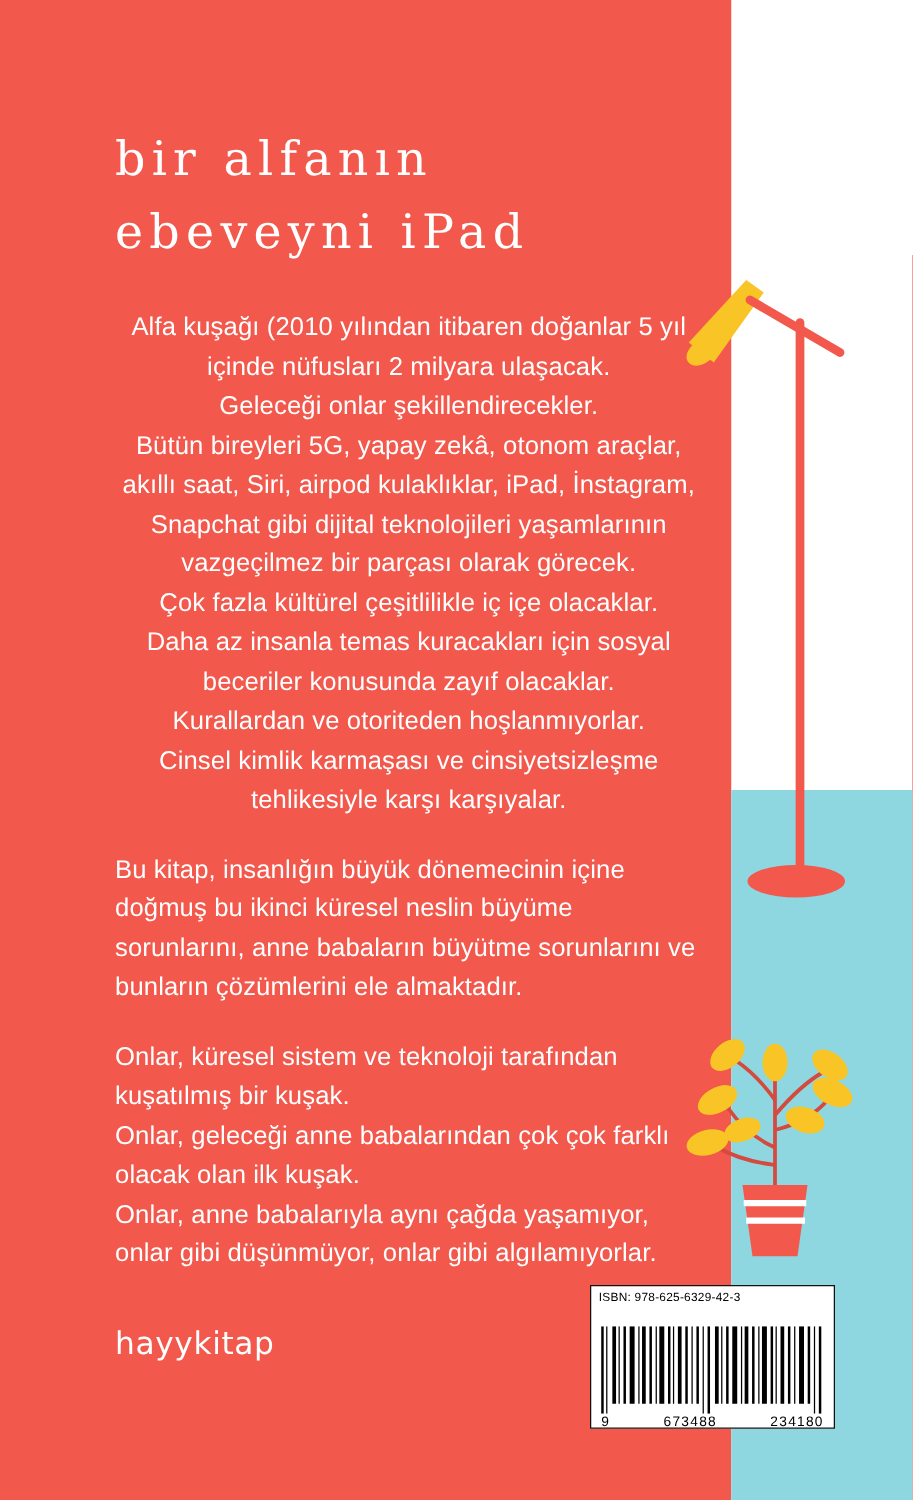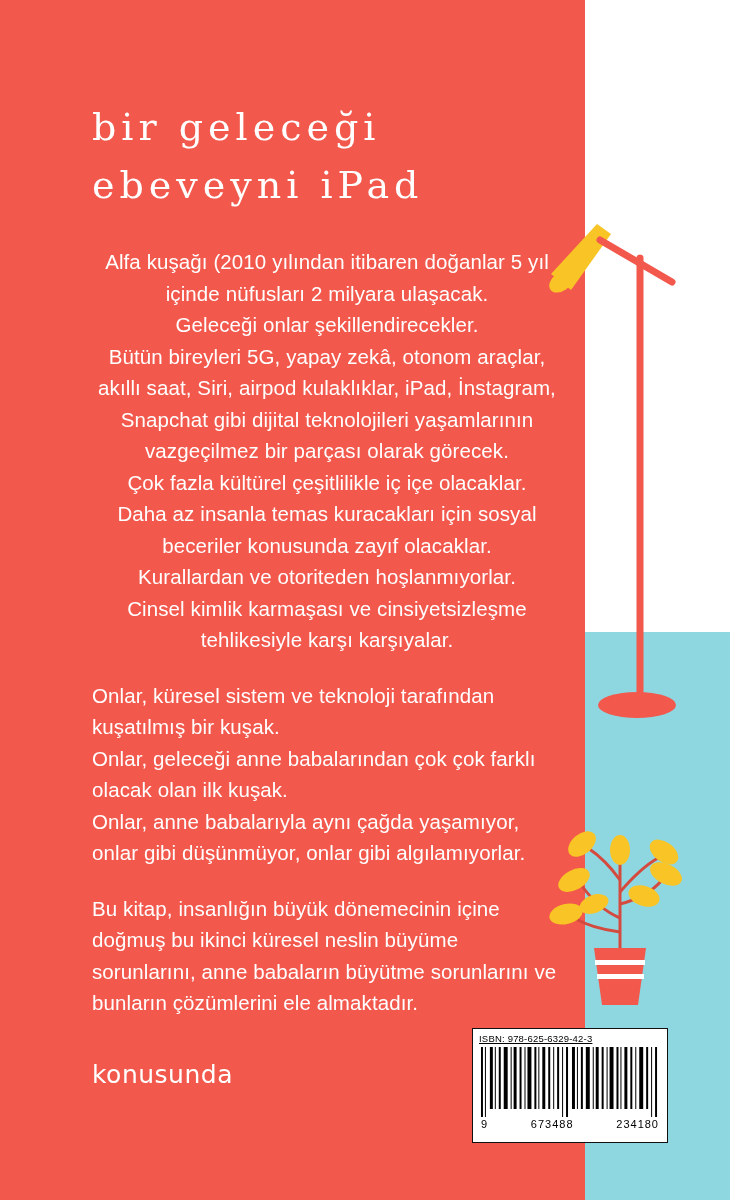--- a/index.html
+++ b/index.html
@@ -114,22 +114,21 @@
     background: #ffffff;
     border: 1px solid #111111;
     box-sizing: border-box;
     padding: 4px 6px 2px 6px;
   }
   .isbn-text {
     font-family: "Liberation Sans", sans-serif;
     font-size: 9.5px;
     color: #000;
     letter-spacing: 0.2px;
-    margin-bottom: 3px;
-    text-decoration: underline;
+    margin-bottom: 17px;
   }
   .bars {
     height: 70px;
     width: 100%;
     display: block;
   }
   .barcode-digits {
     font-family: "Liberation Sans", sans-serif;
     font-size: 11px;
     color: #000;
@@ -187,39 +186,39 @@
         <ellipse cx="96" cy="96" rx="16" ry="10" transform="rotate(18 96 96)"></ellipse>
         <ellipse cx="46" cy="104" rx="15" ry="9" transform="rotate(-20 46 104)"></ellipse>
       </g>
       <path d="M46 148 L98 148 L90 205 L54 205 Z" fill="#f2584c"></path>
       <rect x="47" y="160" width="50" height="5" fill="#ffffff"></rect>
       <rect x="49" y="174" width="47" height="5" fill="#ffffff"></rect>
     </svg>
   </div>
 
   <div class="title">
-    <span>bir geleceği</span>
+    <span>bir alfanın</span>
     <span class="line2">ebeveyni iPad</span>
   </div>
 
   <div class="body-copy">
     <p style="white-space: pre-line; text-align: center;">Alfa kuşağı (2010 yılından itibaren doğanlar 5 yıl içinde nüfusları 2 milyara ulaşacak.
 Geleceği onlar şekillendirecekler.
 Bütün bireyleri 5G, yapay zekâ, otonom araçlar, akıllı saat, Siri, airpod kulaklıklar, iPad, İnstagram, Snapchat gibi dijital teknolojileri yaşamlarının vazgeçilmez bir parçası olarak görecek.
 Çok fazla kültürel çeşitlilikle iç içe olacaklar.
 Daha az insanla temas kuracakları için sosyal beceriler konusunda zayıf olacaklar.
 Kurallardan ve otoriteden hoşlanmıyorlar.
 Cinsel kimlik karmaşası ve cinsiyetsizleşme tehlikesiyle karşı karşıyalar.</p>
+    <p style="white-space: pre-line;">Bu kitap, insanlığın büyük dönemecinin içine doğmuş bu ikinci küresel neslin büyüme sorunlarını, anne babaların büyütme sorunlarını ve bunların çözümlerini ele almaktadır.</p>
     <p style="white-space: pre-line;">Onlar, küresel sistem ve teknoloji tarafından kuşatılmış bir kuşak.
 Onlar, geleceği anne babalarından çok çok farklı olacak olan ilk kuşak.
 Onlar, anne babalarıyla aynı çağda yaşamıyor, onlar gibi düşünmüyor, onlar gibi algılamıyorlar.</p>
-    <p style="white-space: pre-line;">Bu kitap, insanlığın büyük dönemecinin içine doğmuş bu ikinci küresel neslin büyüme sorunlarını, anne babaların büyütme sorunlarını ve bunların çözümlerini ele almaktadır.</p>
-  </div>
-
-  <div class="publisher">konusunda</div>
+  </div>
+
+  <div class="publisher">hayykitap</div>
 
   <div class="barcode-box">
     <div class="isbn-text">ISBN: 978-625-6329-42-3</div>
     <svg class="bars" viewBox="0 0 184 70" preserveAspectRatio="none">
       <g fill="#000000">
         <rect x="2" y="0" width="2" height="70"></rect>
         <rect x="6" y="0" width="1" height="70"></rect>
         <rect x="11" y="0" width="3" height="62"></rect>
         <rect x="16" y="0" width="1" height="62"></rect>
         <rect x="20" y="0" width="2" height="62"></rect>

